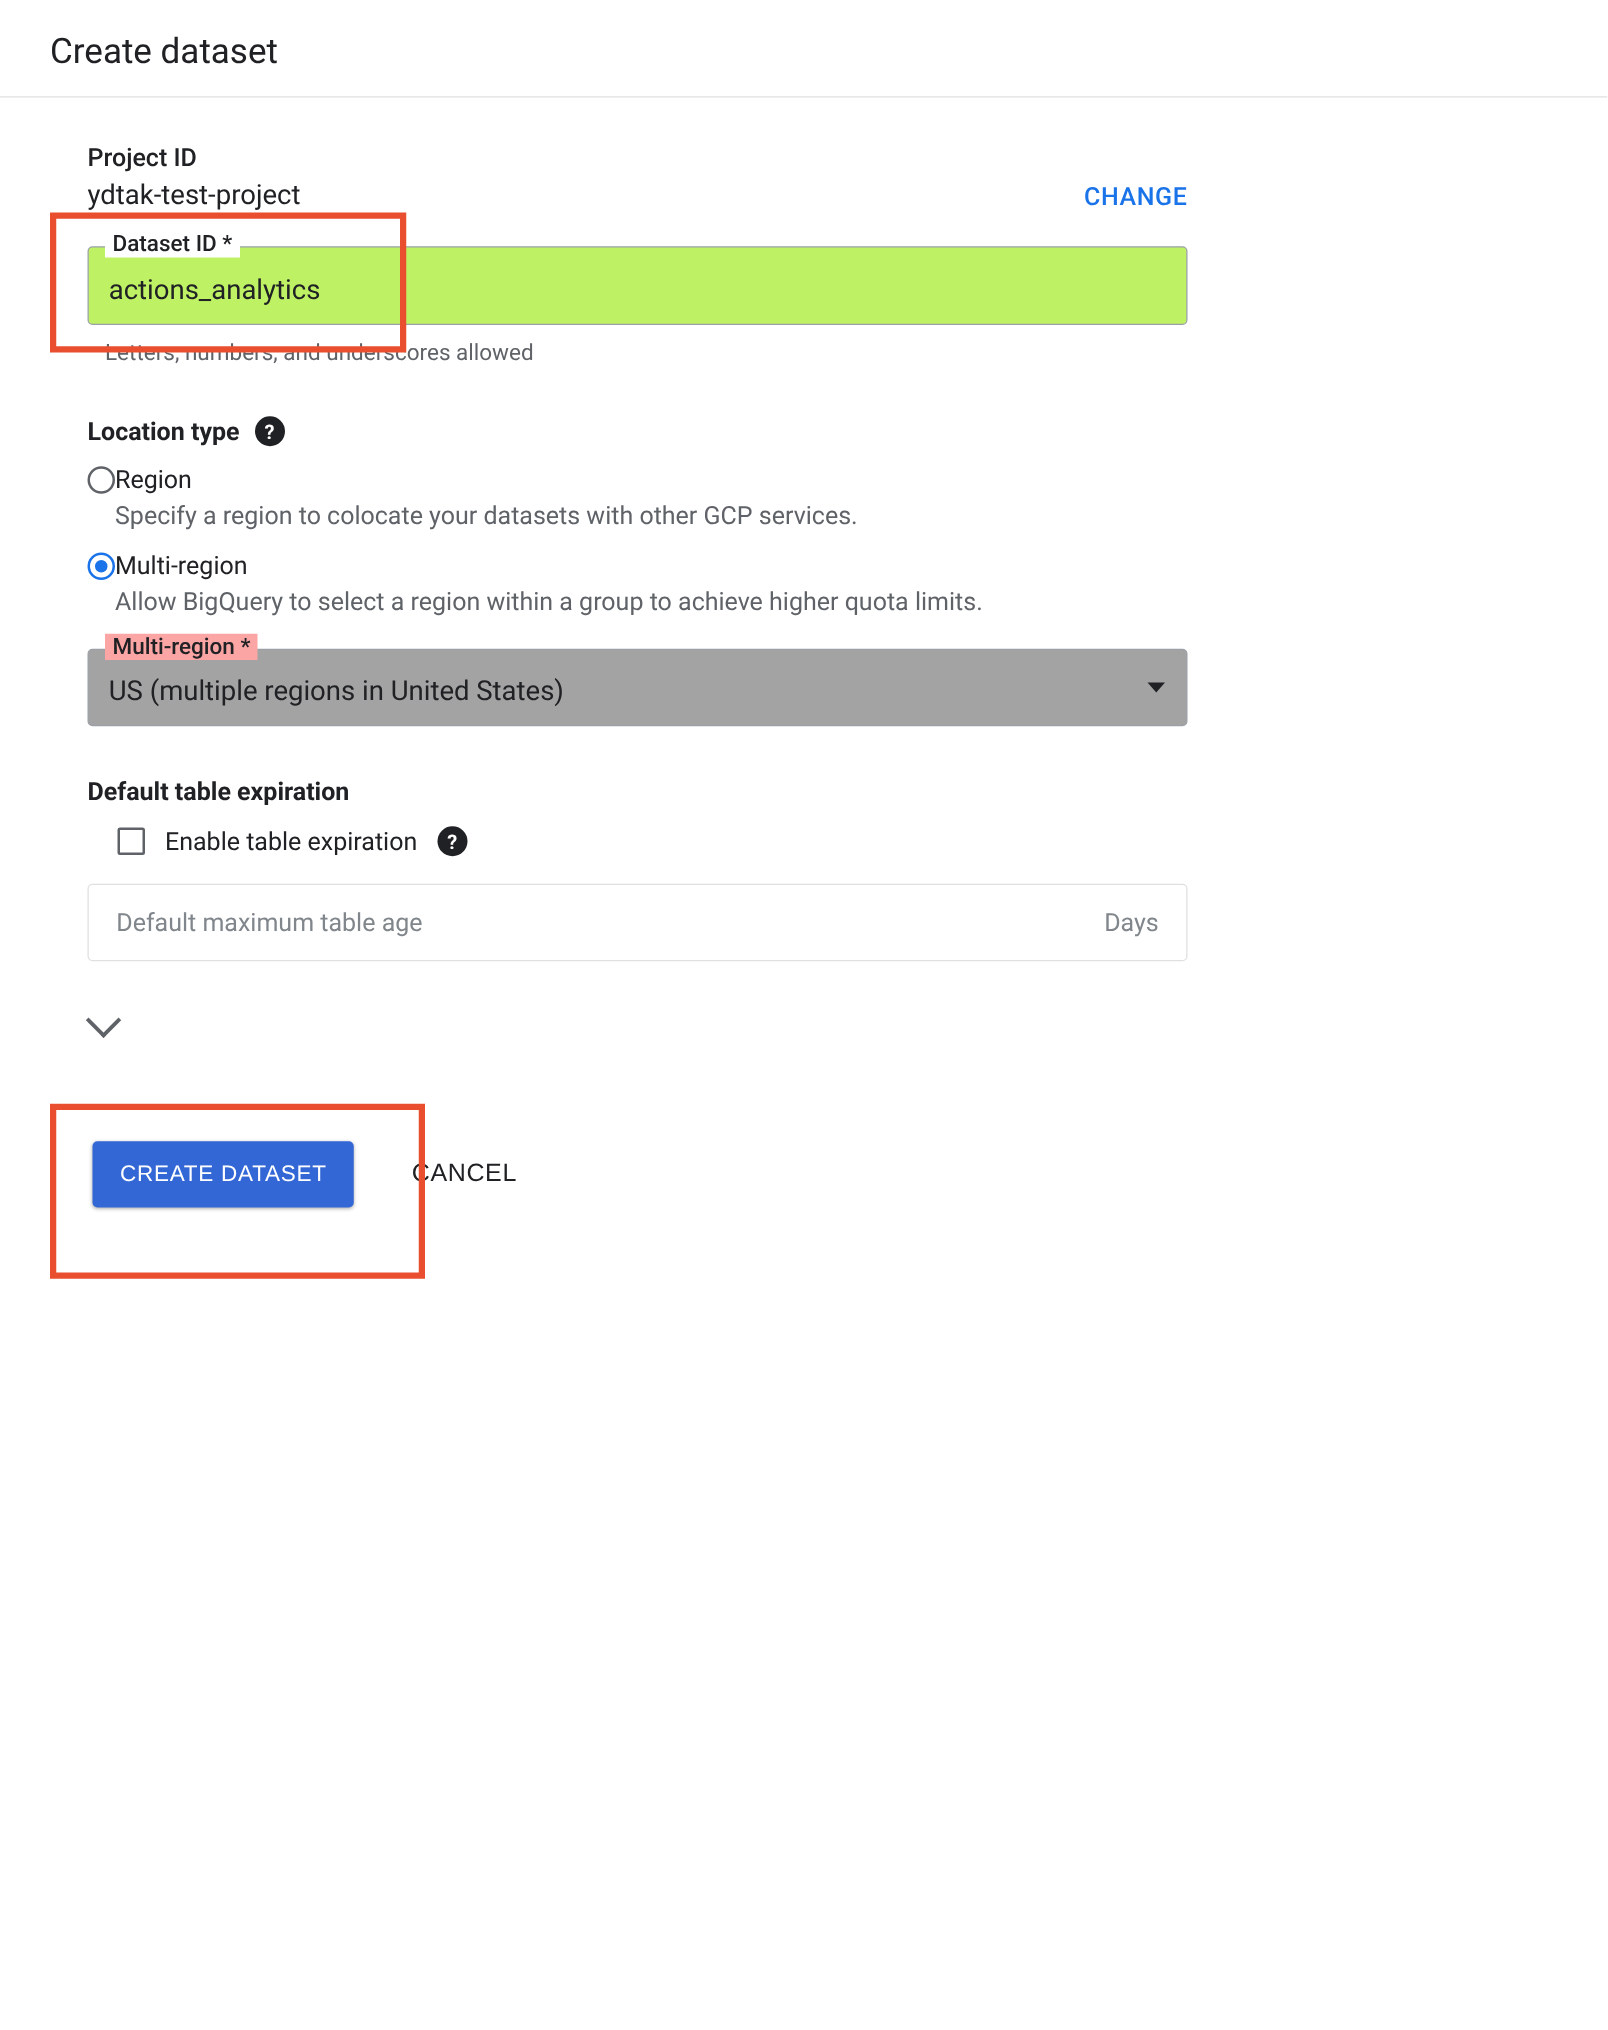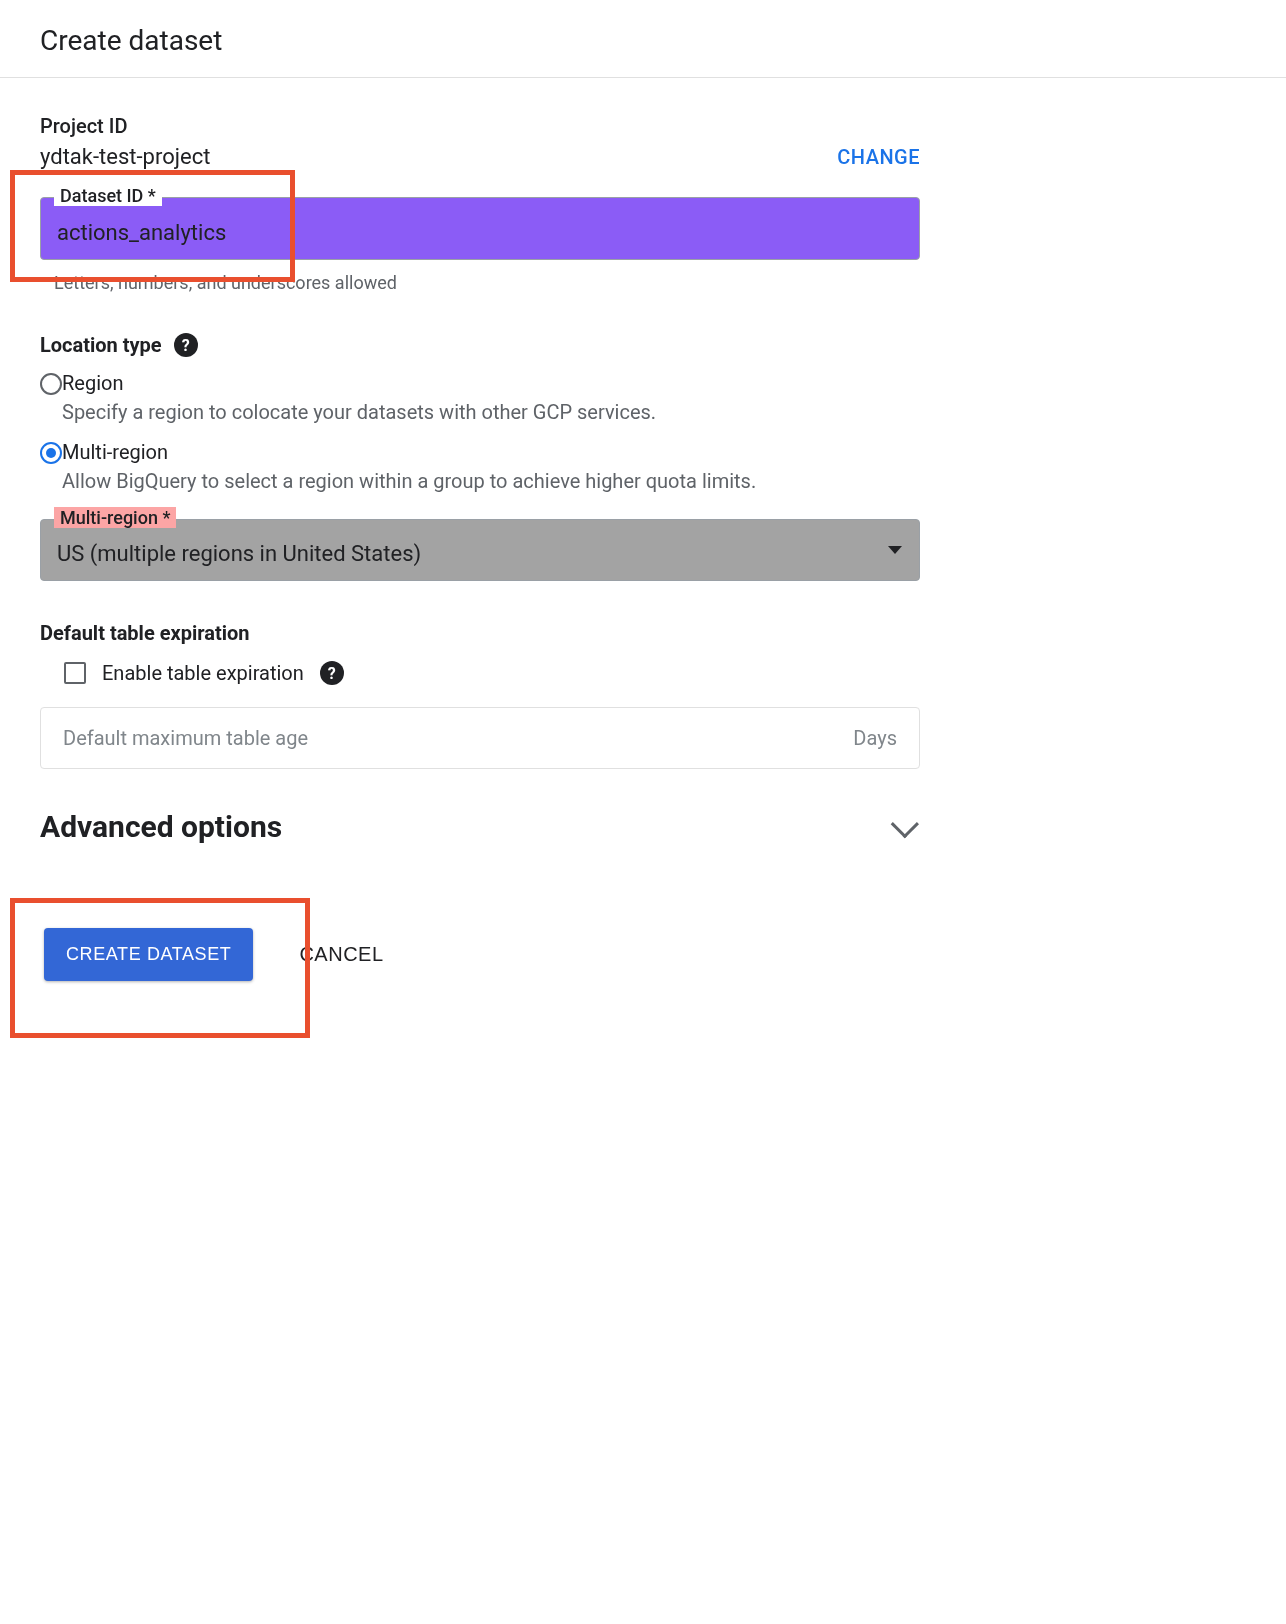--- a/index.html
+++ b/index.html
@@ -13,20 +13,21 @@
   .page-title {
     font-size: 28px;
     font-weight: 400;
     padding: 24px 0 20px 40px;
     margin: 0;
     border-bottom: 1px solid #e0e0e0;
   }
   .content {
     padding: 36px 40px 40px 40px;
     max-width: 960px;
+    margin-left: 30px;
   }
   .project-row {
     display: flex;
     justify-content: space-between;
     align-items: flex-end;
     margin-bottom: 28px;
   }
   .project-label {
     font-size: 20px;
     font-weight: 500;
@@ -61,21 +62,21 @@
   .outlined-field {
     position: relative;
     margin-top: 20px;
   }
   .outlined-field .field-border {
     border: 1px solid #9aa0a6;
     border-radius: 4px;
     padding: 22px 16px 14px 16px;
     font-size: 22px;
     color: #202124;
-    background: #8b5cf6;
+    background: #bef264;
     min-height: 62px;
     display: flex;
     align-items: center;
   }
   .outlined-field .floating-label {
     position: absolute;
     top: -12px;
     left: 14px;
     background: #fff;
     padding: 0 6px;
@@ -332,21 +333,20 @@
     <span class="checkbox-label">Enable table expiration</span>
     <span class="help-icon">?</span>
   </div>
 
   <div class="disabled-input">
     <span>Default maximum table age</span>
     <span>Days</span>
   </div>
 
   <div class="advanced-row">
-    <span class="advanced-title">Advanced options</span>
     <span class="chevron-down"></span>
   </div>
 
   <div class="action-row action-highlight">
     <button class="btn-primary">CREATE DATASET</button>
     <button class="btn-text">CANCEL</button>
   </div>
 
 </div>
 

